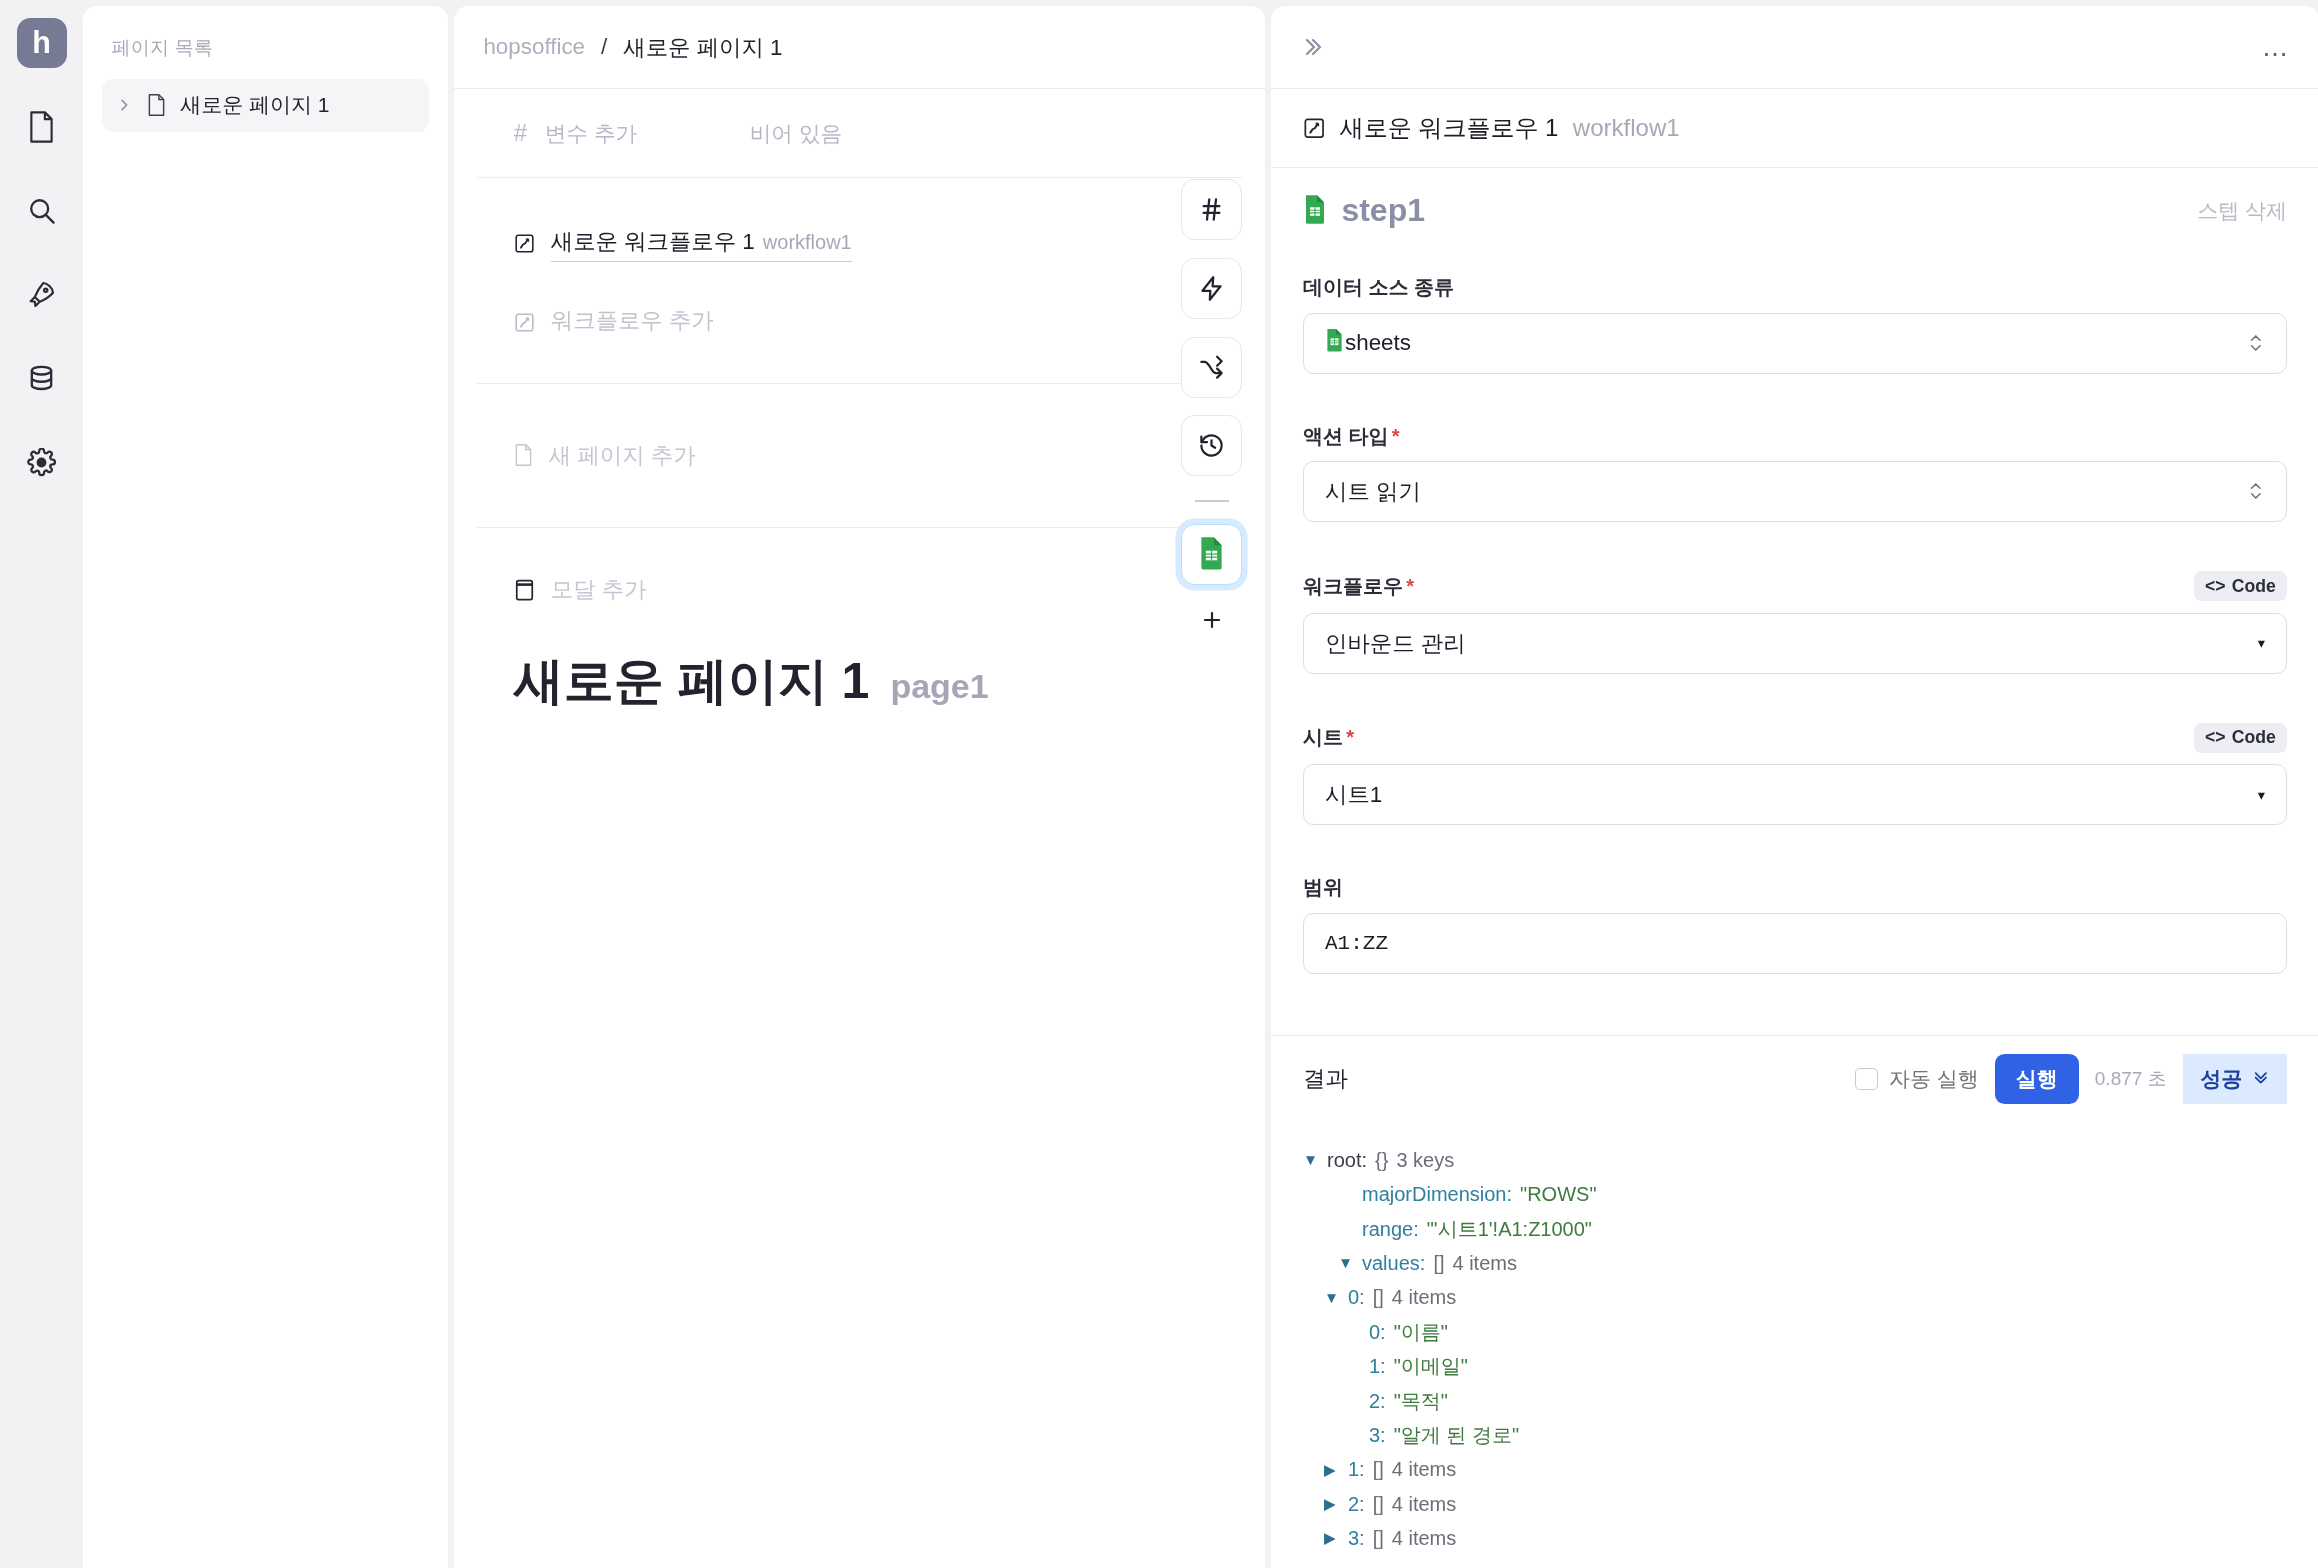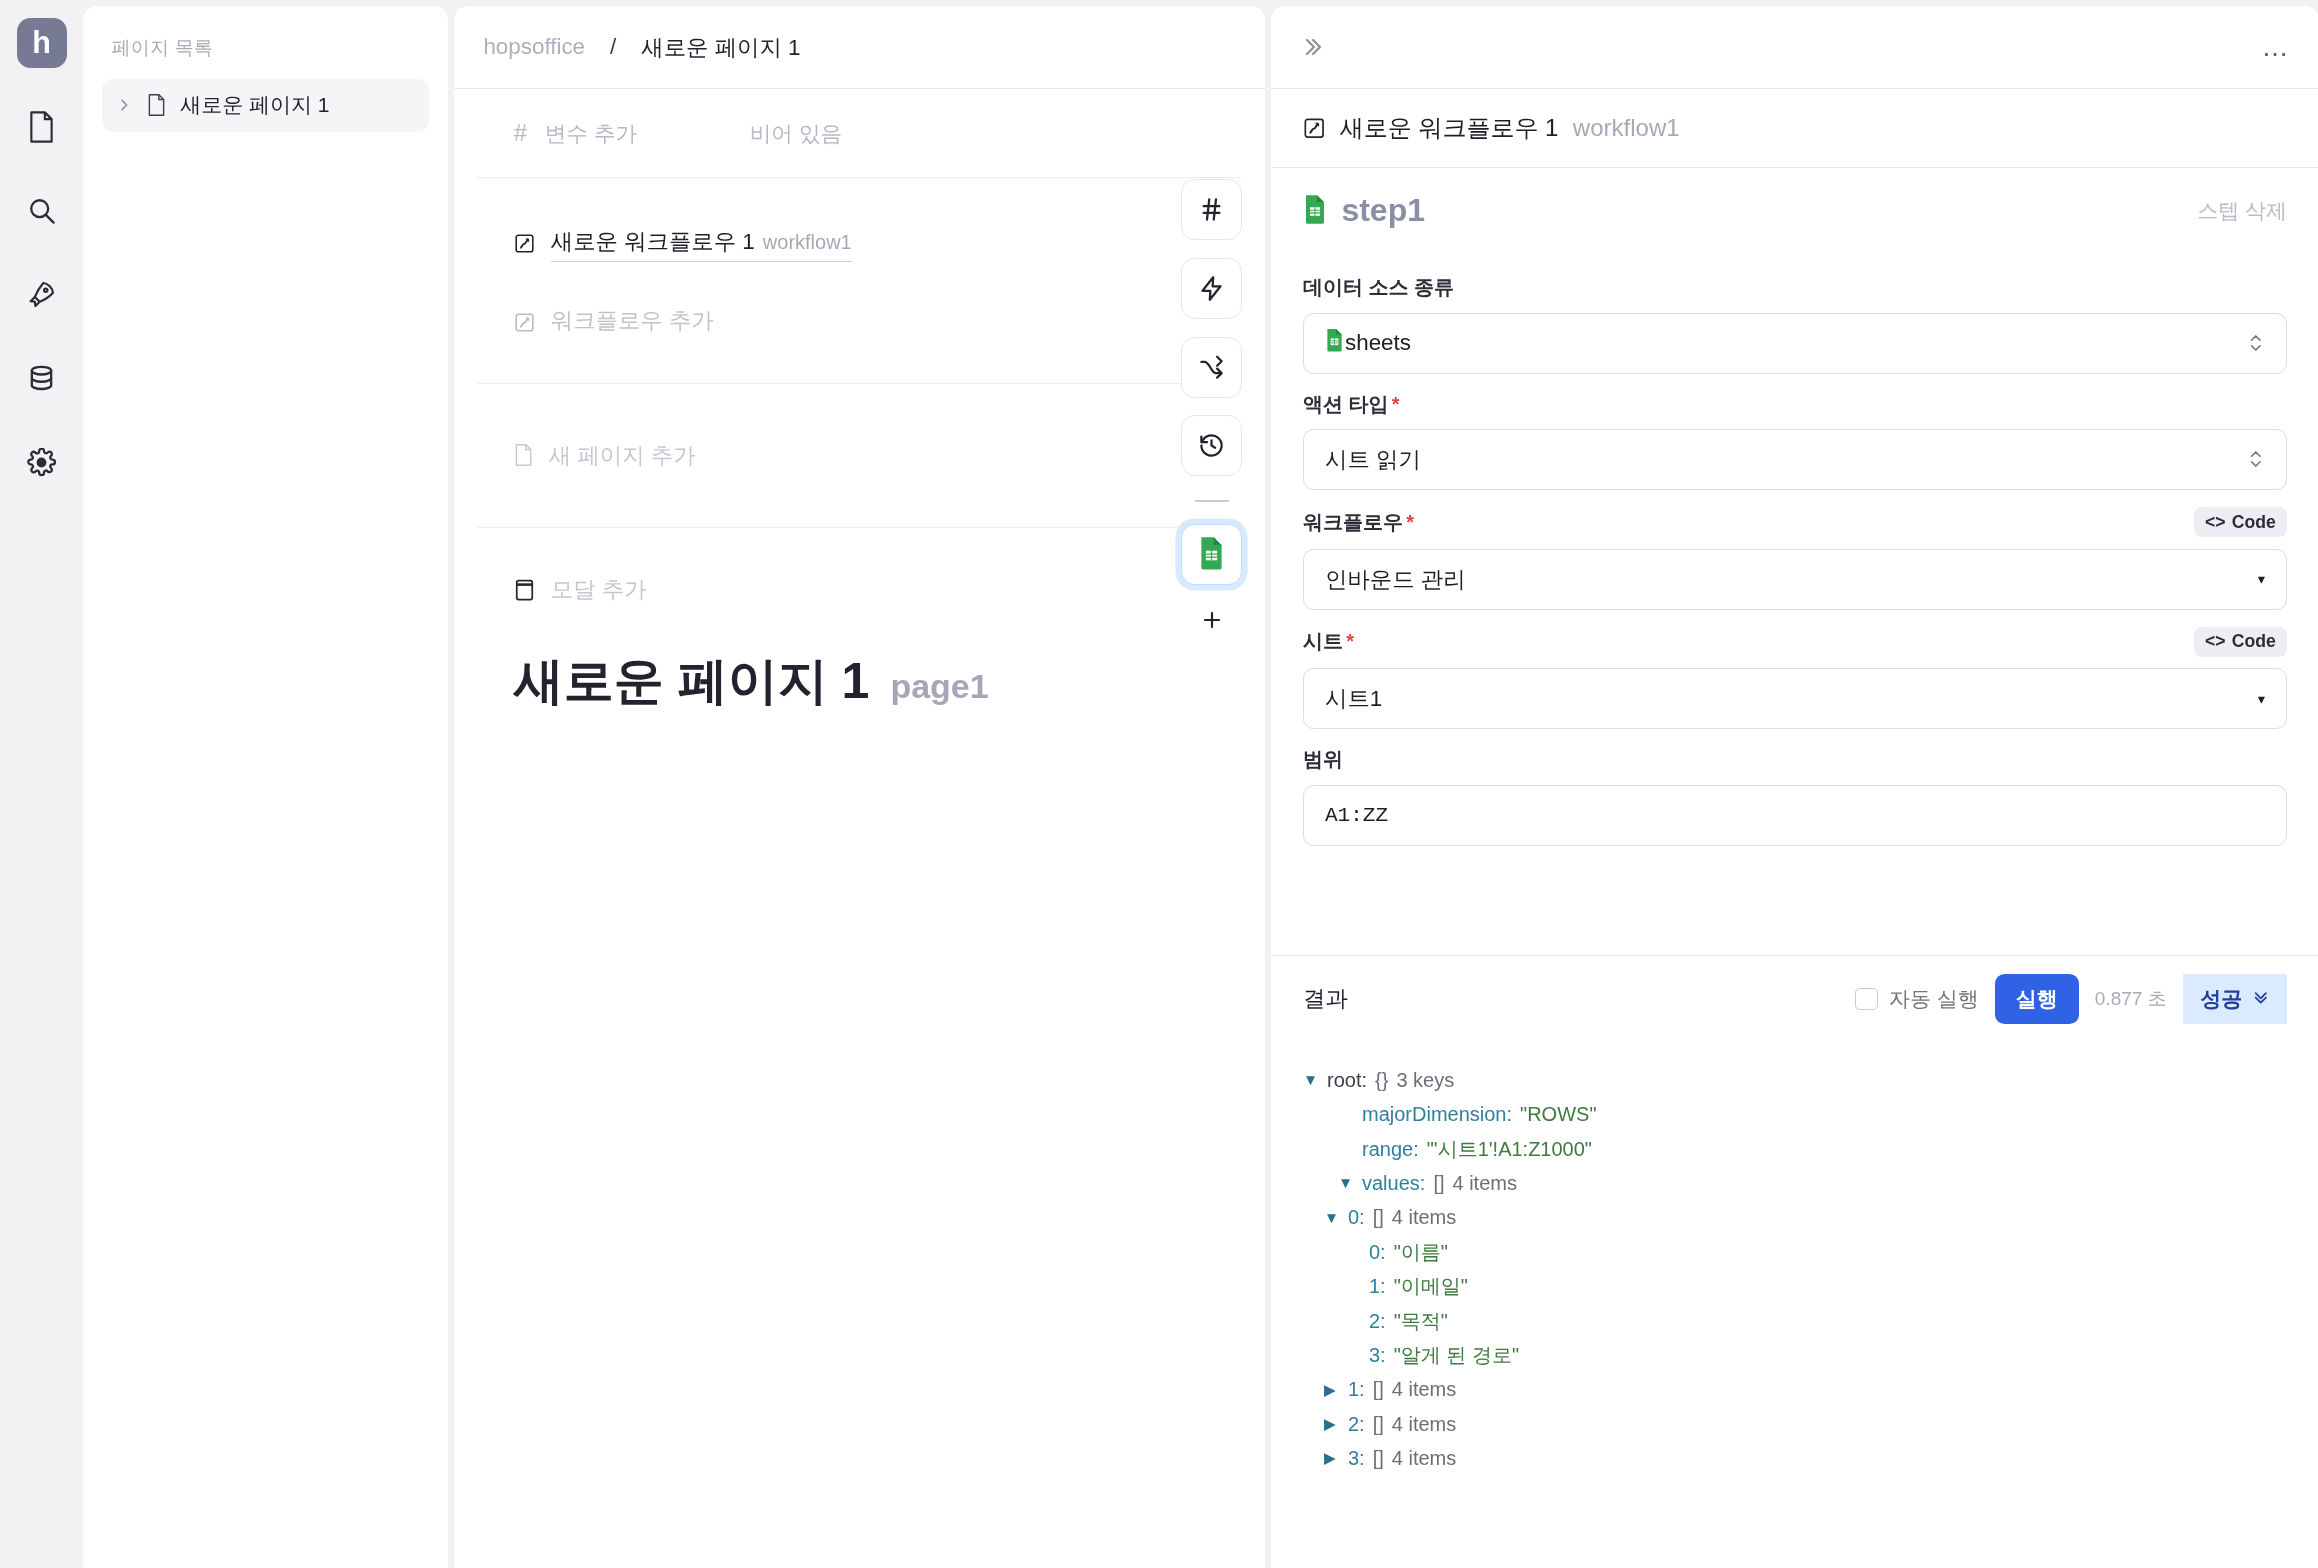--- a/index.html
+++ b/index.html
@@ -57,21 +57,21 @@
   
   .center {
     flex: 1 1 auto; background: #ffffff;
     margin: 6.4px 0 0 6.4px;
     border-radius: 14.4px 14.4px 0 0;
     display: flex; flex-direction: column;
     position: relative; min-width: 0;
   }
   .crumbbar {
     height: 83px; flex: 0 0 83px;
-    display: flex; align-items: center; gap: 25px;
+    display: flex; align-items: center; gap: 16px;
     padding: 0 29px; border-bottom: 0.8px solid #e9e9ee;
     font-size: 22.4px;
   }
   .crumb-root { color: #adafbd; }
   .crumb-sep { color: #3a3b47; }
   .crumb-cur { color: #22232e; }
 
   .canvas { flex: 1 1 auto; position: relative; padding: 0 22.4px; }
 
   .row-block { padding: 0 37px; }
@@ -152,21 +152,21 @@
 
   .form { flex: 1 1 auto; padding: 24px 32px 0 32px; overflow: hidden; }
   .step-head {
     display: flex; align-items: center; justify-content: space-between;
     margin-bottom: 45px;
   }
   .step-left { display: flex; align-items: center; gap: 14.4px; }
   .step-name { font-size: 32px; font-weight: 700; color: #8b8fa6; }
   .step-del { font-size: 21px; color: #b8bac6; }
 
-  .field { margin-bottom: 17px; }
+  .field { margin-bottom: 49px; }
   .flabel {
     font-size: 20px; color: #2c2d38; font-weight: 600;
     margin-bottom: 11.2px; display: flex; align-items: center;
   }
   .req { color: #e0443e; margin-left: 3.2px; }
   .flabel-row {
     display: flex; align-items: center; justify-content: space-between;
     margin-bottom: 11.2px;
   }
   .flabel-row .flabel { margin-bottom: 0; }

